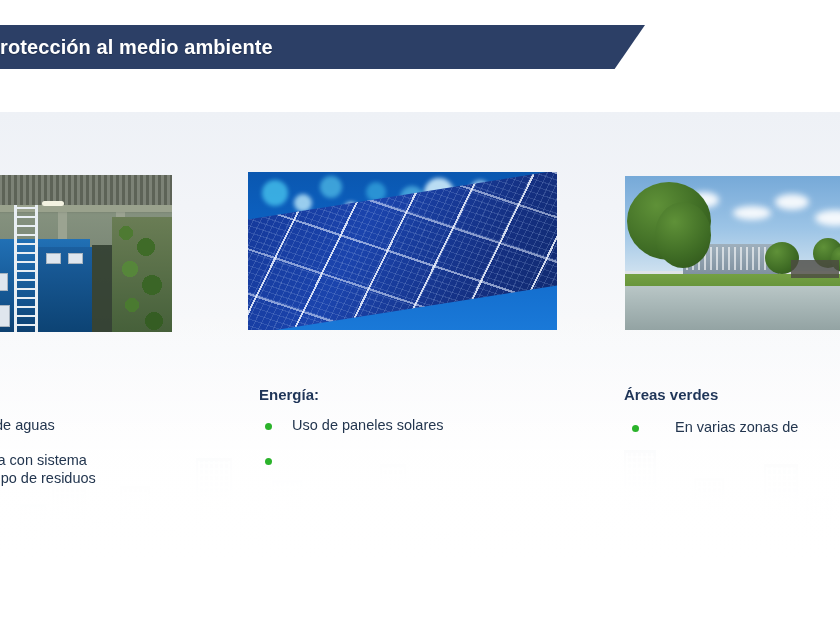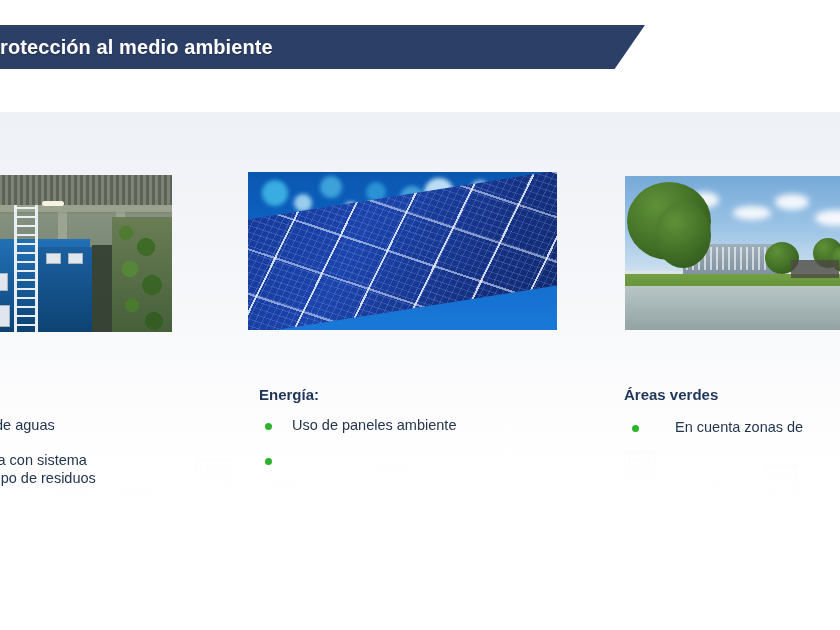--- a/index.html
+++ b/index.html
@@ -260,31 +260,31 @@
         <span>ficar tipo de residuos</span>
       </li>
     </ul>
   </div>
 
   <div class="col" id="col-center">
     <div class="col-title">Energía:</div>
     <ul class="bullets">
       <li>
         <span class="dot"></span>
-        <span>Uso de paneles ambiente</span>
+        <span>Uso de paneles solares</span>
       </li>
       <li>
         <span class="dot"></span>
       </li>
     </ul>
   </div>
 
   <div class="col" id="col-right">
     <div class="col-title">Áreas verdes</div>
     <ul class="bullets">
       <li>
         <span class="dot"></span>
-        <span>En cuenta zonas de</span>
+        <span>En varias zonas de</span>
       </li>
     </ul>
   </div>
 
 </div>
 
 </body></html>

